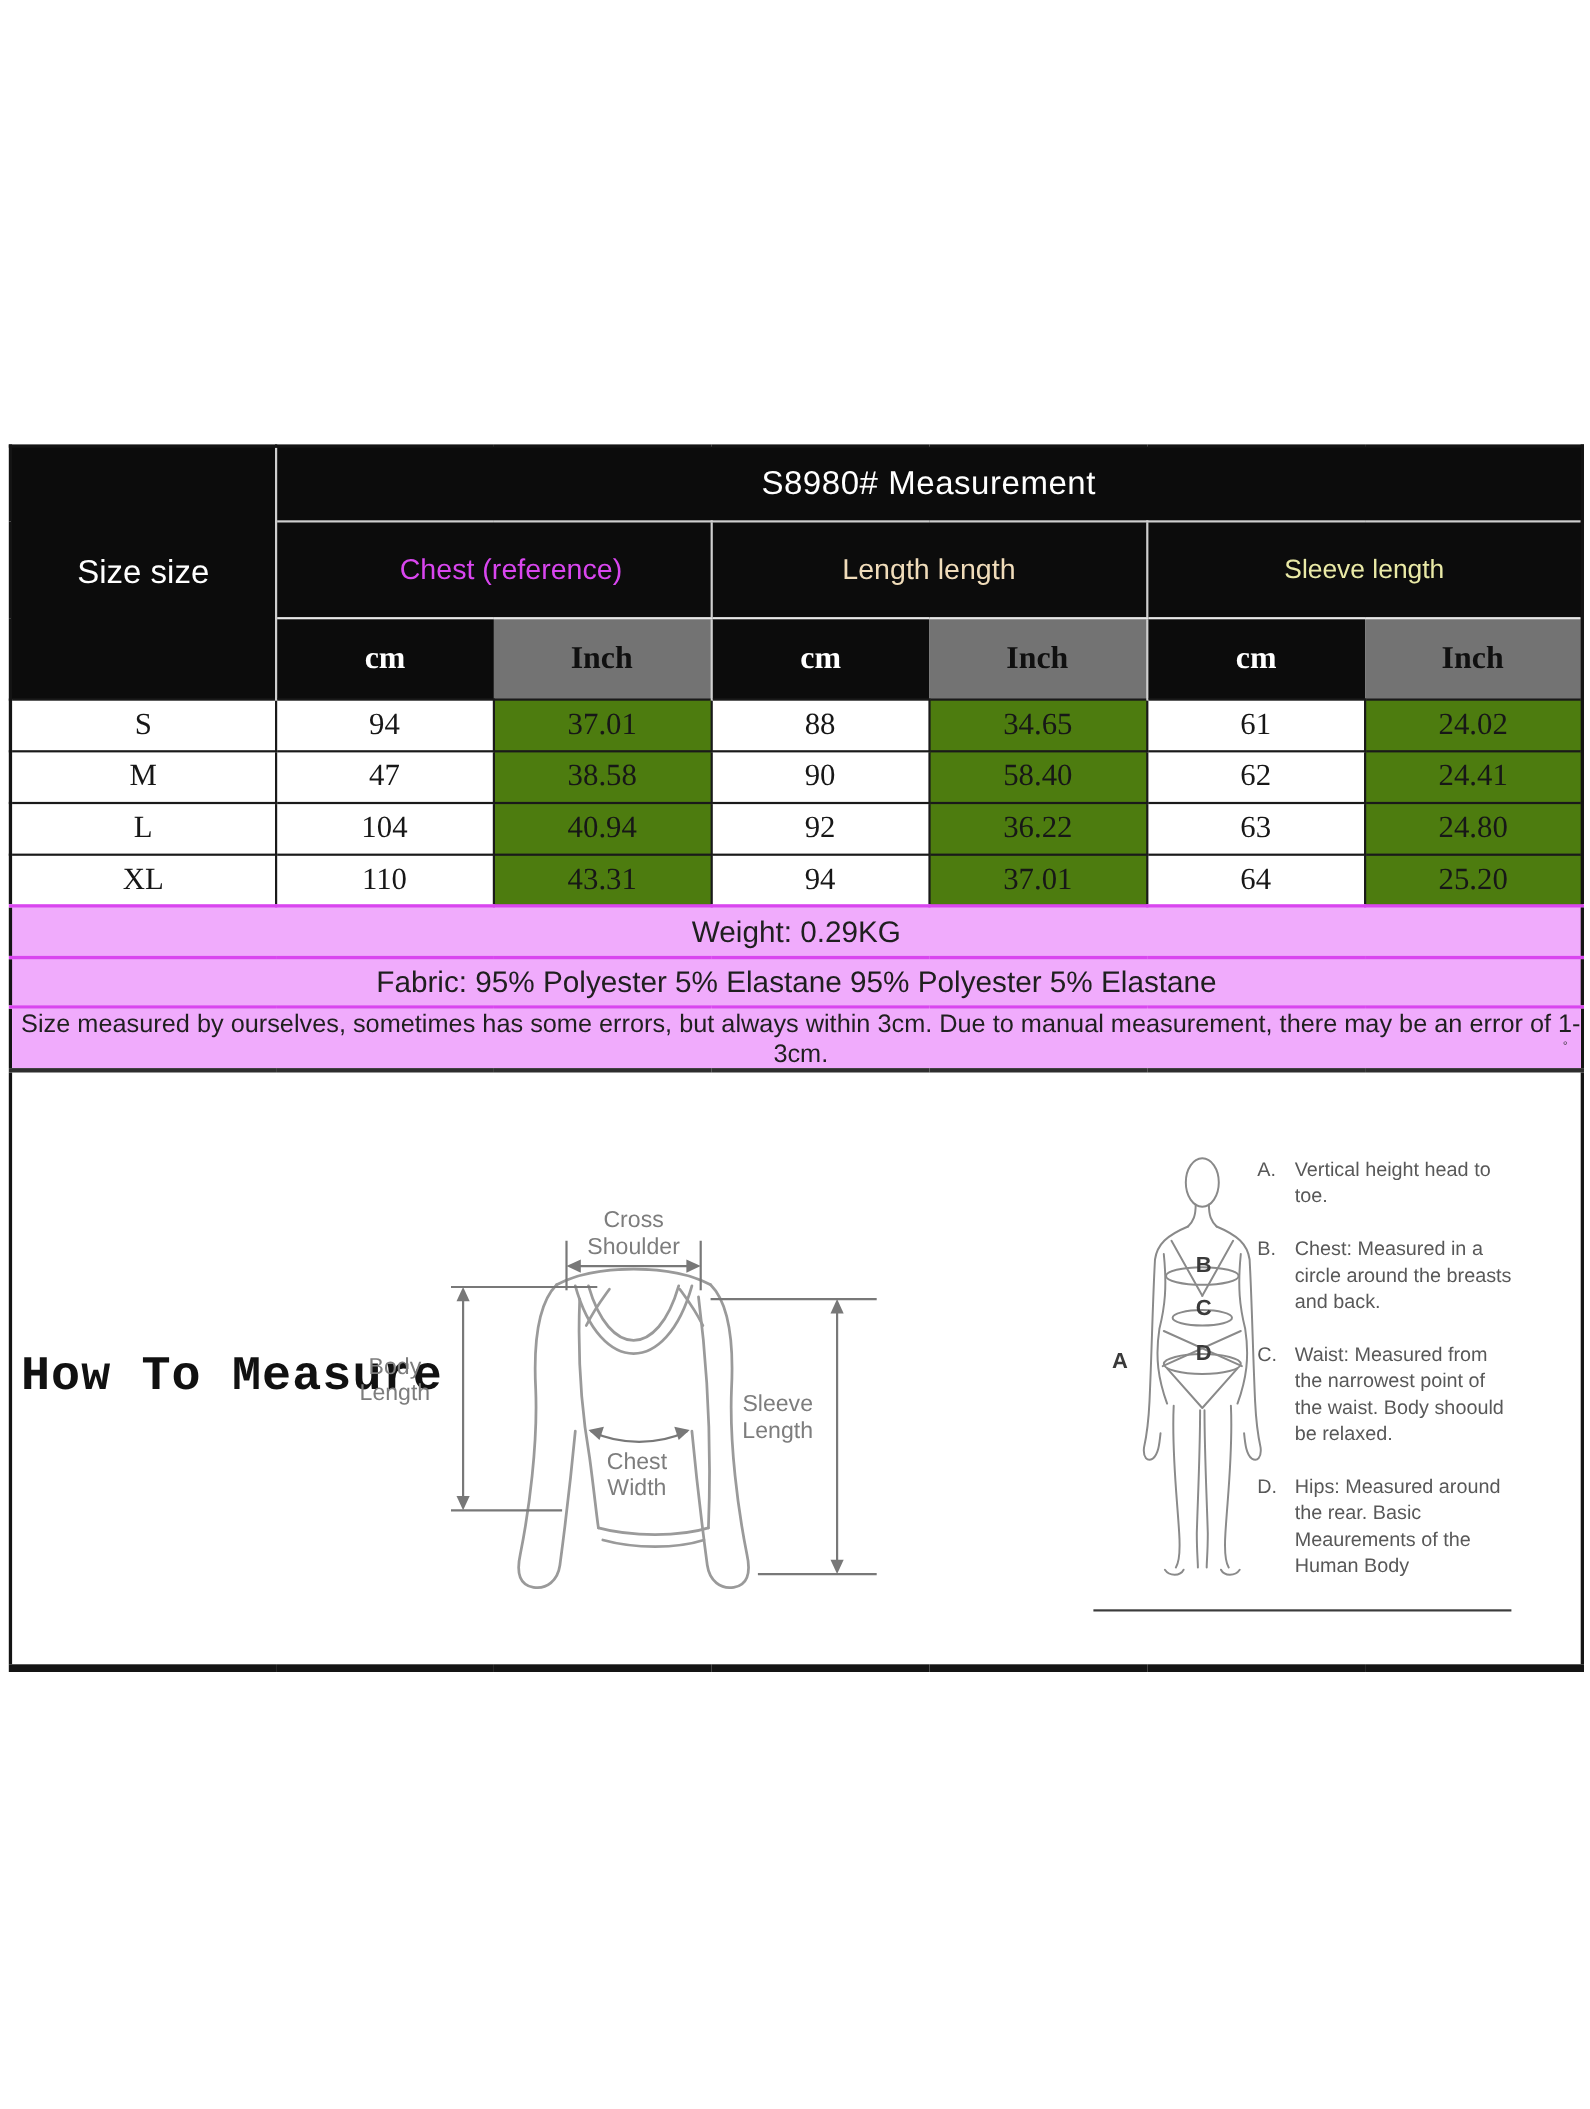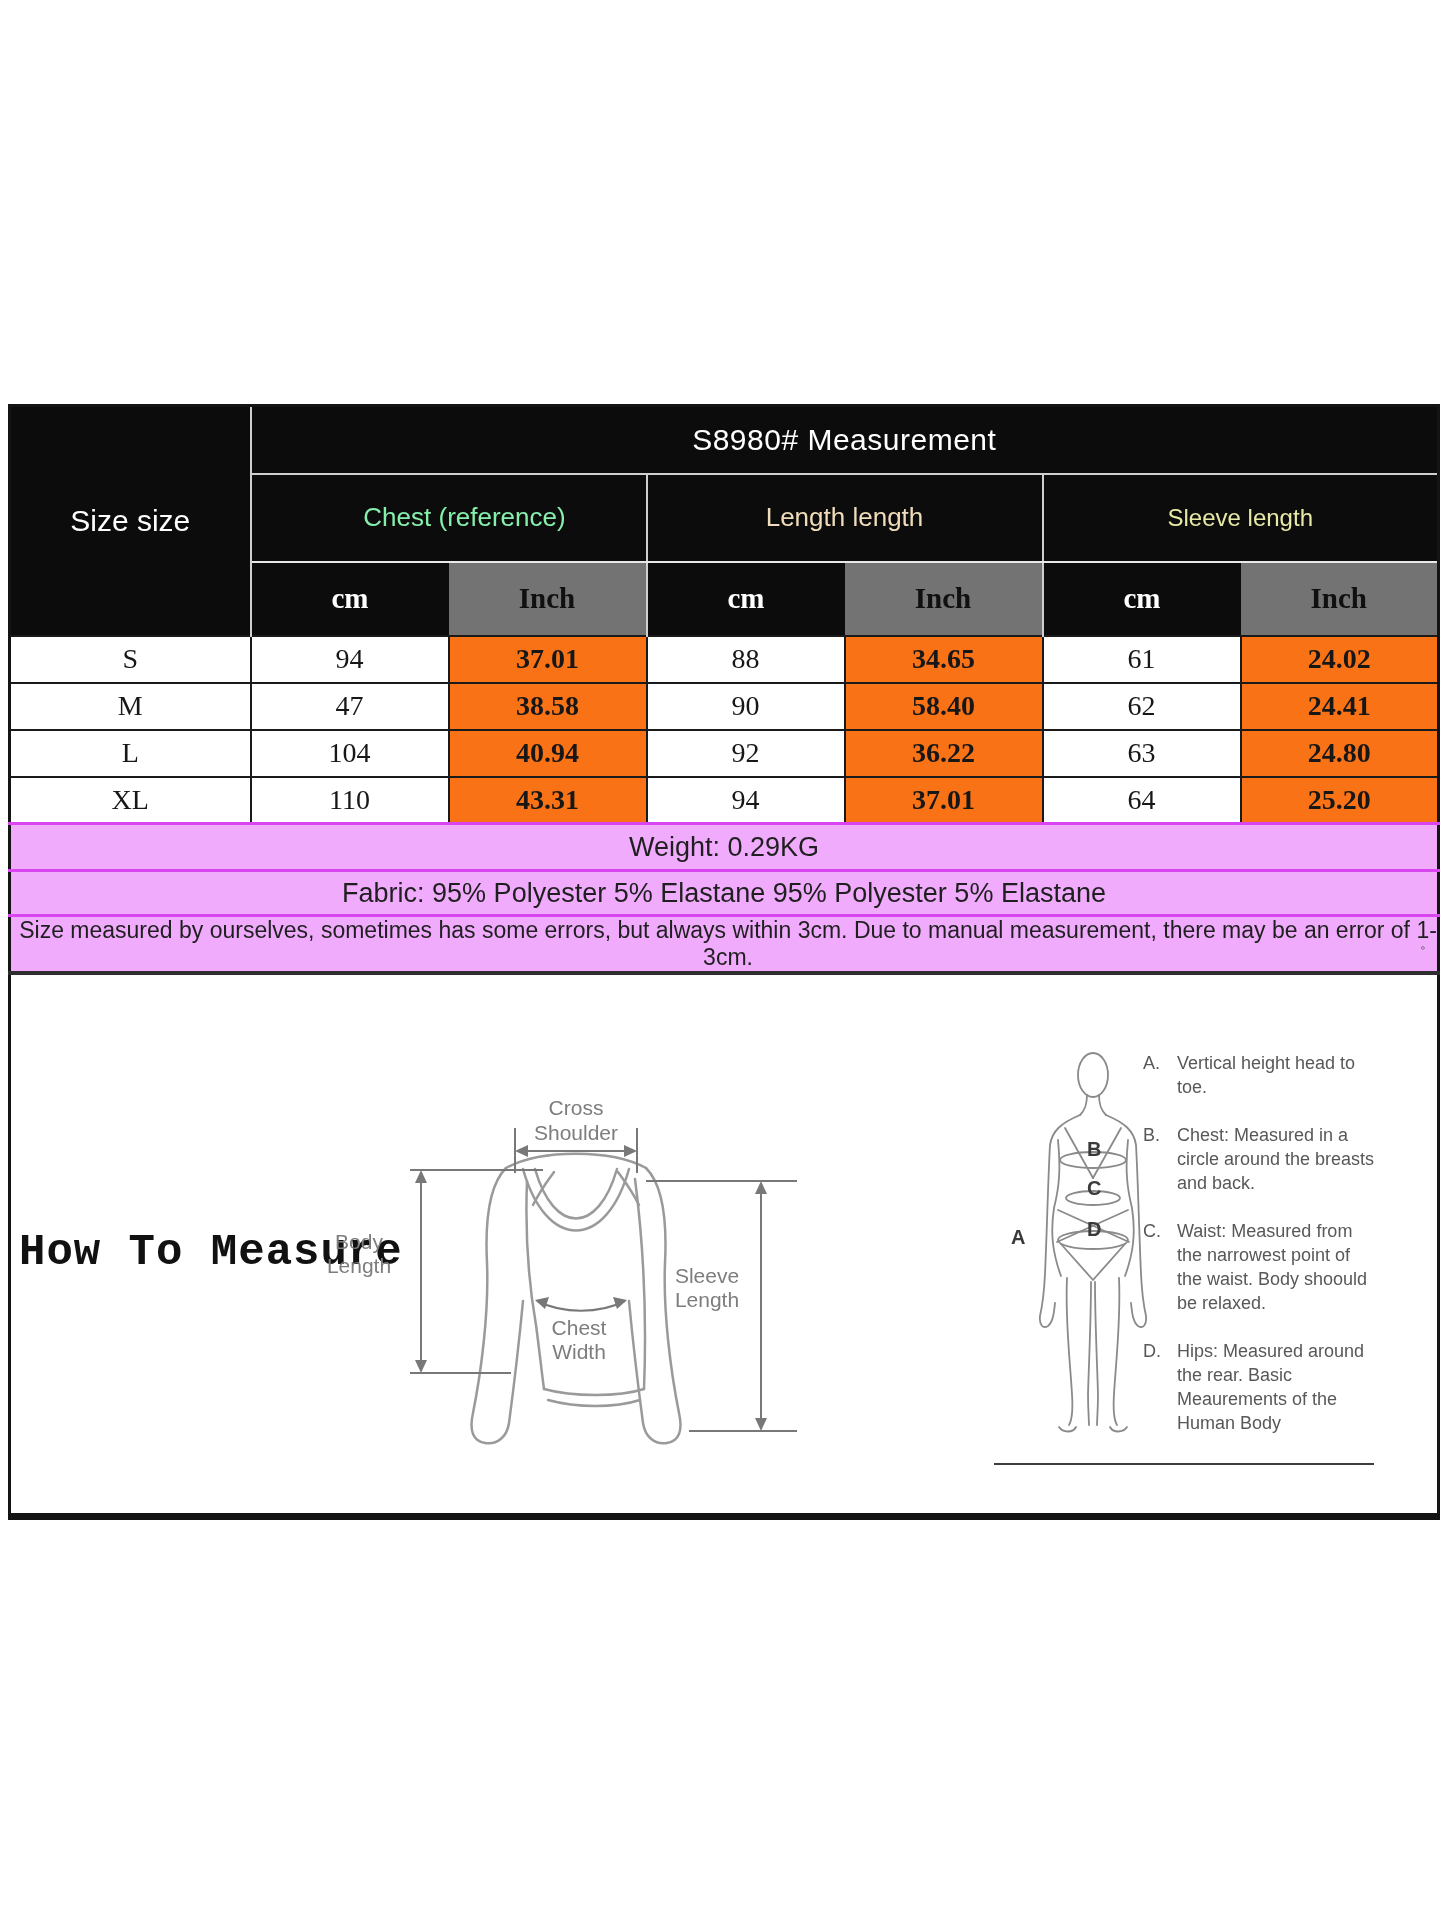--- a/index.html
+++ b/index.html
@@ -22,21 +22,21 @@
   td.group-cell { height:88px; font-size:26px; border-left:2px solid #cfcfcf; border-bottom:2px solid #e8e8e8; }
   tr.unit-row td { height:74px; font-family:"Liberation Serif", serif; font-weight:bold; font-size:29px;
     text-align:center; vertical-align:middle;margin-top:34px; }
   td.unit-cm { background:#0c0c0c; color:#ffffff; border-left:2px solid #cfcfcf; }
   td.unit-inch { background:#737373; color:#101010; }
 
   
   tr.data-row td { height:47px; text-align:center; vertical-align:middle;
     font-family:"Liberation Serif", serif; font-size:28px; color:#171717;
     border:2px solid #1a1a1a; background:#ffffff; }
-  tr.data-row td.v-inch { background:#f97316; font-weight:bold; }
+  tr.data-row td.v-inch { background:#4d7c0f; font-weight:normal; }
   tr.data-row td.size-col { font-size:28px; }
 
   tr.info-row td { border-top:3px solid #d946ef; background:#f0abfc; color:#1f1f1f;
     text-align:center; vertical-align:middle; }
   td.weight-cell { height:47px; font-size:27px; }
   td.fabric-cell { height:45px; font-size:27px; }
   td.disclaimer-cell { height:55px; font-size:23px; text-align:left; padding-left:8px; position:relative; }
   .disclaimer-mark { position:absolute; right:3px; top:18px; font-size:14px; color:#333; }
 
   td.howto-cell { border-top:4px solid #2e2e2e; height:538px; background:#ffffff; padding:0; }
@@ -71,21 +71,21 @@
       <col class="c-val">
         <col class="c-val">
         <col class="c-val">
     </colgroup>
     <tbody>
       <tr>
         <td class="hdr size-head" rowspan="3">Size size</td>
         <td class="hdr title-cell" colspan="6">S8980# Measurement</td>
       </tr>
       <tr>
-        <td class="hdr group-cell" colspan="2" style="color:#86efac;padding-left:32px;">Chest (reference)</td>
+        <td class="hdr group-cell" colspan="2" style="color:#d946ef;padding-left:32px;">Chest (reference)</td>
         <td class="hdr group-cell" colspan="2" style="color:#f0dcba;">Length length</td>
         <td class="hdr group-cell" colspan="2" style="color:#e9e9a6;font-size:24px;">Sleeve length</td>
       </tr>
       <tr class="unit-row">
         <td class="unit-cm">cm</td>
         <td class="unit-inch">Inch</td>
         <td class="unit-cm">cm</td>
         <td class="unit-inch">Inch</td>
         <td class="unit-cm">cm</td>
         <td class="unit-inch">Inch</td>

